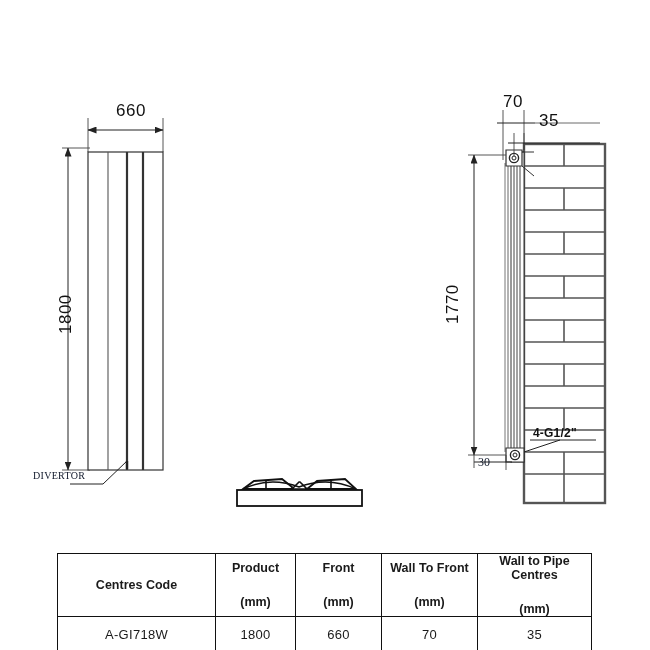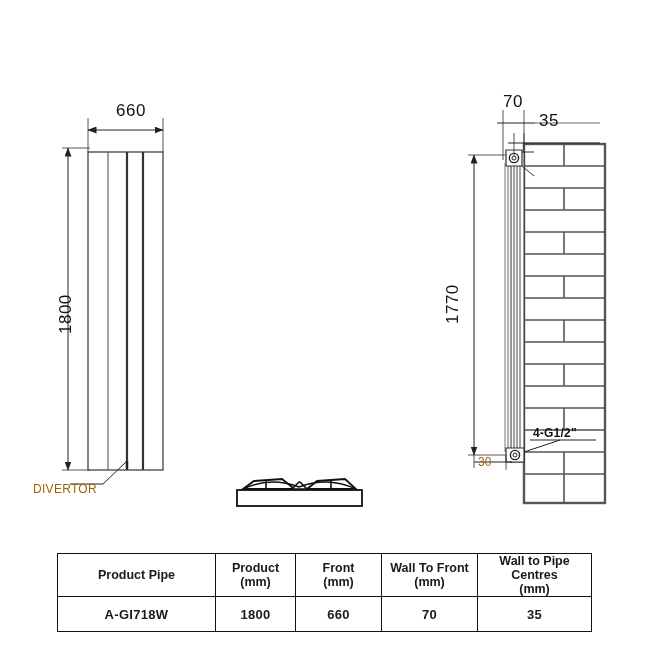--- a/index.html
+++ b/index.html
@@ -40,45 +40,46 @@
   .spec-table th {
     height: 38px;
     font-size: 12.5px;
     font-weight: bold;
     line-height: 14px;
     font-family: "Liberation Sans", sans-serif;
   }
   .spec-table td {
     height: 34px;
     font-size: 13px;
-    font-weight: bold;
+    font-weight: normal;
     font-family: "Liberation Sans", sans-serif;
     letter-spacing: 0.3px;
   }
   .th-sub {
     display: block;
     font-weight: bold;
+    margin-top: 20px;
   }
   .dim-label {
     position: absolute;
     font-family: "Liberation Sans", sans-serif;
     font-size: 17px;
     color: #111111;
     white-space: nowrap;
     letter-spacing: 0.5px;
   }
   .dim-label.rot {
     transform: rotate(-90deg);
     transform-origin: left top;
   }
   .small-lbl {
     position: absolute;
-    font-family: Liberation Sans, sans-serif;
+    font-family: Liberation Serif, serif;
     font-size: 12px;
-    color: #a16207;
+    color: #0f172a;
     white-space: nowrap;
   }
   .note-lbl {
     position: absolute;
     font-family: "Liberation Sans", sans-serif;
     font-size: 11.5px;
     color: #111111;
     white-space: nowrap;
     letter-spacing: 0.2px;
   }
@@ -214,21 +215,21 @@
     <line x1="506" y1="455" x2="506" y2="470" stroke="#444" stroke-width="0.9"></line>
     <line x1="474" y1="462" x2="512" y2="462" stroke="#222" stroke-width="1"></line>
     <line x1="474" y1="455" x2="474" y2="468" stroke="#444" stroke-width="0.9"></line>
   </g>
 </svg>
 
 <div class="dim-label" style="left:116px; top:101px;">660</div>
 
 <div class="dim-label rot" style="left:56px; top:334px;">1800</div>
 
-<div class="small-lbl" style="left:33px; top:482px; font-size:12px; letter-spacing:0.3px;">DIVERTOR</div>
+<div class="small-lbl" style="left:33px; top:470px; font-size:10px; letter-spacing:0.3px;">DIVERTOR</div>
 
 <div class="dim-label" style="left:503px; top:92px;">70</div>
 
 <div class="dim-label" style="left:539px; top:111px;">35</div>
 
 <div class="dim-label rot" style="left:443px; top:324px;">1770</div>
 
 <div class="small-lbl" style="left:478px; top:455px;">30</div>
 
 <div class="note-lbl" style="left:533px; top:426px; font-weight:bold; font-size:12px;">4-G1/2"</div>
@@ -237,21 +238,21 @@
   <colgroup>
     <col style="width:158px">
     <col style="width:80px">
     <col style="width:86px">
     <col style="width:96px">
     <col style="width:114px">
   </colgroup>
   <thead>
     <tr>
       <th>
-        <span>Product Pipe</span>
+        <span>Centres Code</span>
       </th>
       <th>
         <span>Product</span>
         <span class="th-sub">(mm)</span>
       </th>
       <th>
         <span>Front</span>
         <span class="th-sub">(mm)</span>
       </th>
       <th>

